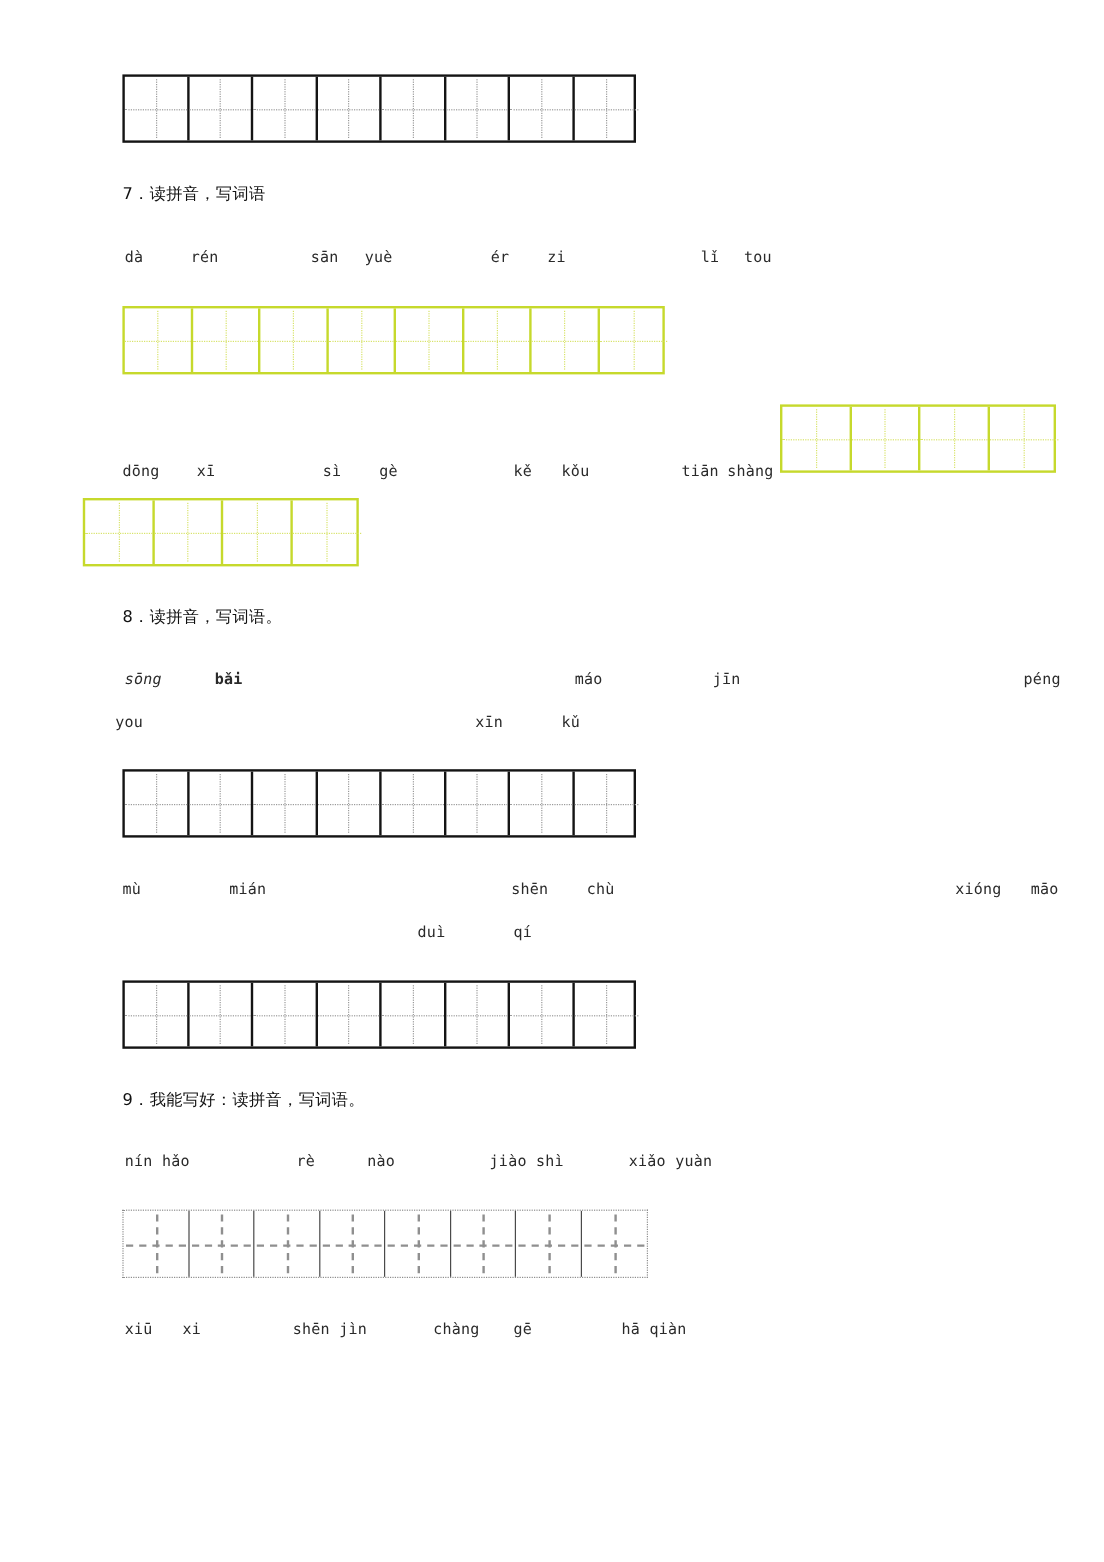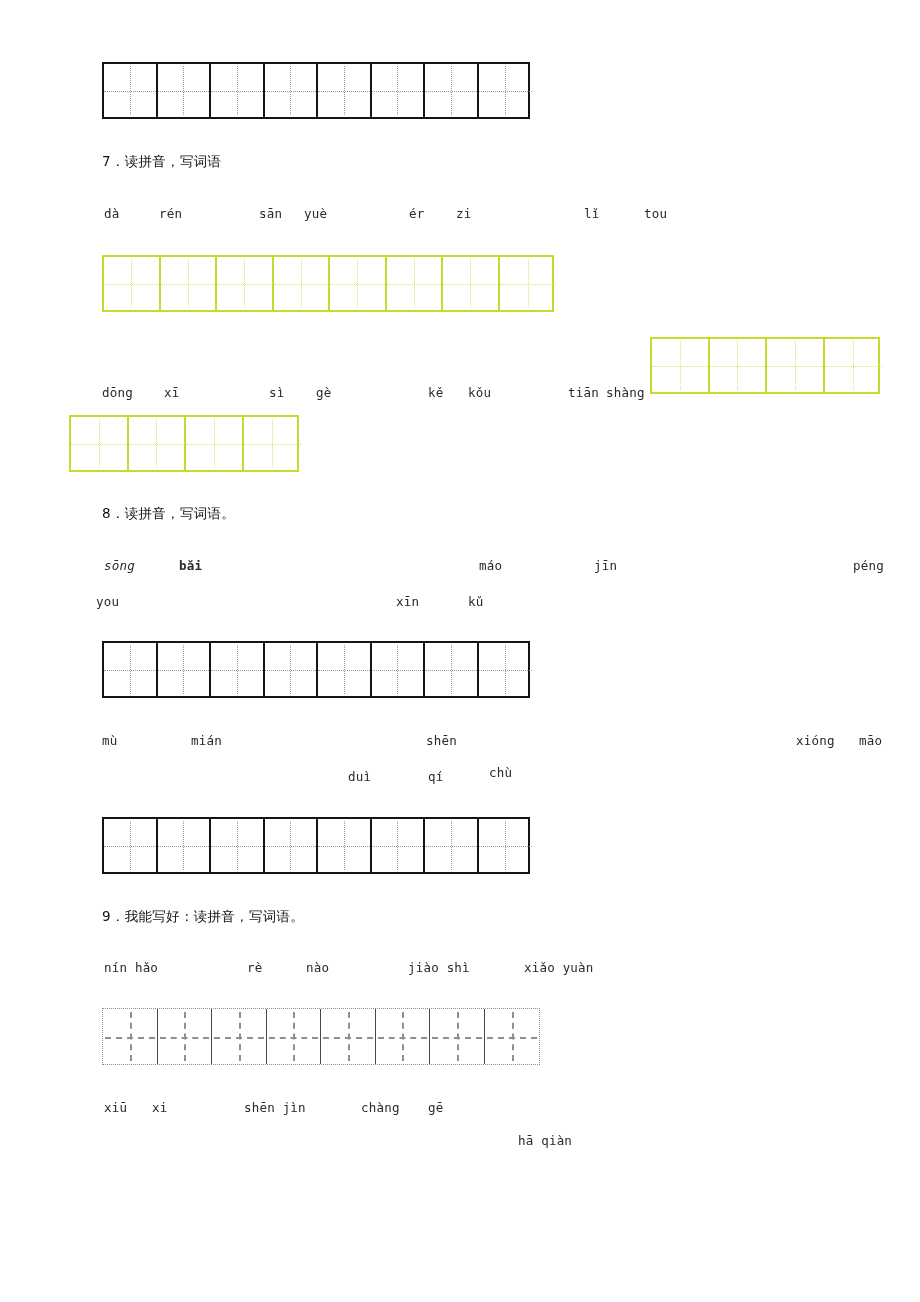--- a/index.html
+++ b/index.html
@@ -143,21 +143,21 @@
 
   <div class="q-heading" style="left:86px; top:153px;">7．读拼音，写词语</div>
 
   <div class="pinyin" style="left:88px; top:206px;">dà</div>
   <div class="pinyin" style="left:143px; top:206px;">rén</div>
   <div class="pinyin" style="left:243px; top:206px;">sān</div>
   <div class="pinyin" style="left:288px; top:206px;">yuè</div>
   <div class="pinyin" style="left:393px; top:206px;">ér</div>
   <div class="pinyin" style="left:440px; top:206px;">zi</div>
   <div class="pinyin" style="left:568px; top:206px;">lǐ</div>
-  <div class="pinyin" style="left:604px; top:206px;margin-left:24px;">tou</div>
+  <div class="pinyin" style="left:604px; top:206px;">tou</div>
 
   <div class="grid green" style="left:86px; top:255px; width:452px; height:57px;">
     <div class="cell" style="width:56.5px;height:53px;"></div>
     <div class="cell" style="width:56.5px;height:53px;"></div>
     <div class="cell" style="width:56.5px;height:53px;"></div>
     <div class="cell" style="width:56.5px;height:53px;"></div>
     <div class="cell" style="width:56.5px;height:53px;"></div>
     <div class="cell" style="width:56.5px;height:53px;"></div>
     <div class="cell" style="width:56.5px;height:53px;"></div>
     <div class="cell" style="width:56.5px;height:53px;"></div>
@@ -205,21 +205,21 @@
     <div class="cell" style="width:53.5px;height:53px;"></div>
     <div class="cell" style="width:53.5px;height:53px;"></div>
     <div class="cell" style="width:53.5px;height:53px;"></div>
     <div class="cell" style="width:53.5px;height:53px;"></div>
     <div class="cell" style="width:53.5px;height:53px;"></div>
   </div>
 
   <div class="pinyin" style="left:86px; top:733px;">mù</div>
   <div class="pinyin" style="left:159px; top:733px;margin-left:16px;">mián</div>
   <div class="pinyin" style="left:410px; top:733px;">shēn</div>
-  <div class="pinyin" style="left:473px; top:733px;margin-top:32px;">chù</div>
+  <div class="pinyin" style="left:473px; top:733px;">chù</div>
   <div class="pinyin" style="left:780px; top:733px;">xióng</div>
   <div class="pinyin" style="left:843px; top:733px;">māo</div>
 
   <div class="pinyin" style="left:332px; top:769px;">duì</div>
   <div class="pinyin" style="left:412px; top:769px;">qí</div>
 
   <div class="grid black" style="left:86px; top:817px; width:428px; height:57px;">
     <div class="cell" style="width:53.5px;height:53px;"></div>
     <div class="cell" style="width:53.5px;height:53px;"></div>
     <div class="cell" style="width:53.5px;height:53px;"></div>
@@ -247,16 +247,16 @@
     <div class="cell" style="width:54.5px;height:55px;"></div>
     <div class="cell" style="width:54.5px;height:55px;"></div>
     <div class="cell" style="width:54.5px;height:55px;"></div>
   </div>
 
   <div class="pinyin" style="left:88px; top:1100px;">xiū</div>
   <div class="pinyin" style="left:136px; top:1100px;">xi</div>
   <div class="pinyin" style="left:228px; top:1100px;">shēn jìn</div>
   <div class="pinyin" style="left:345px; top:1100px;">chàng</div>
   <div class="pinyin" style="left:412px; top:1100px;">gē</div>
-  <div class="pinyin" style="left:502px; top:1100px;margin-top:33px;">hā qiàn</div>
+  <div class="pinyin" style="left:502px; top:1100px;">hā qiàn</div>
 
 
 </div>
 
 </body></html>

